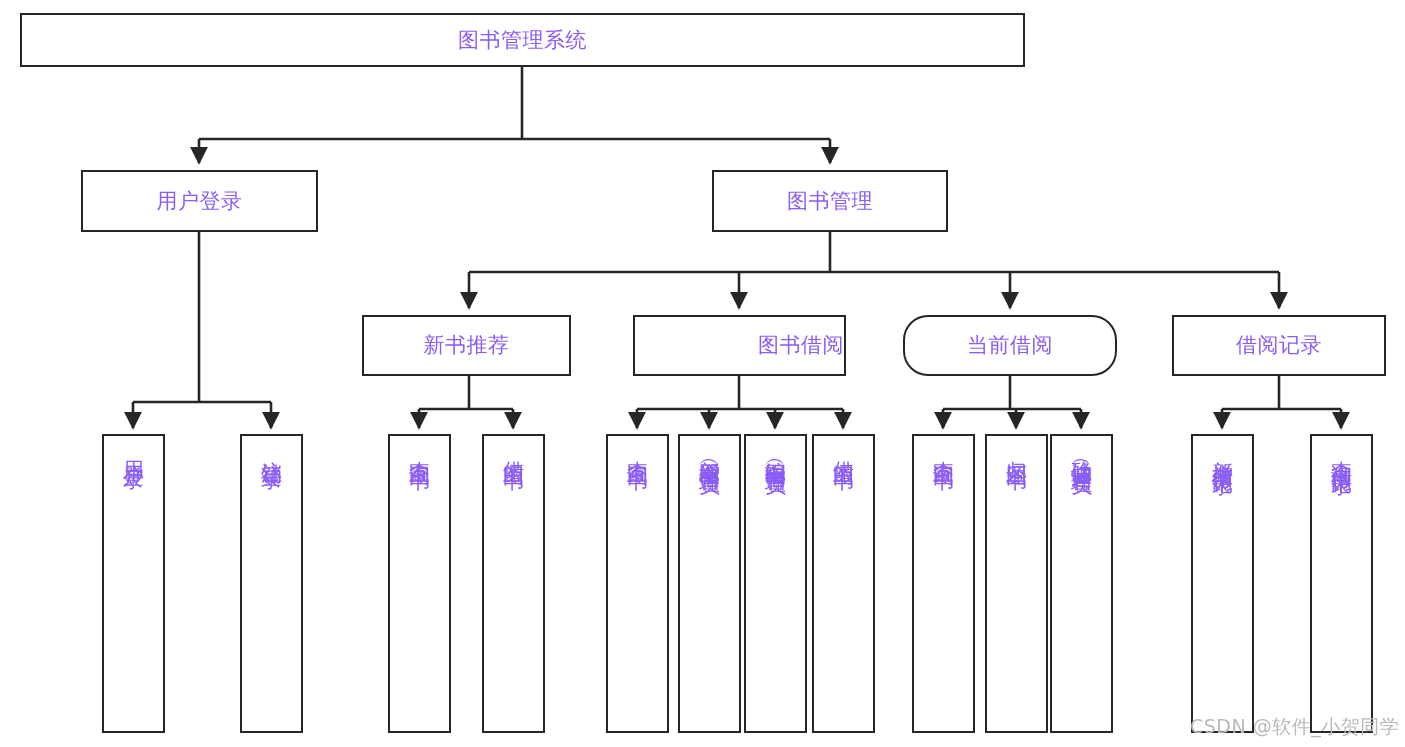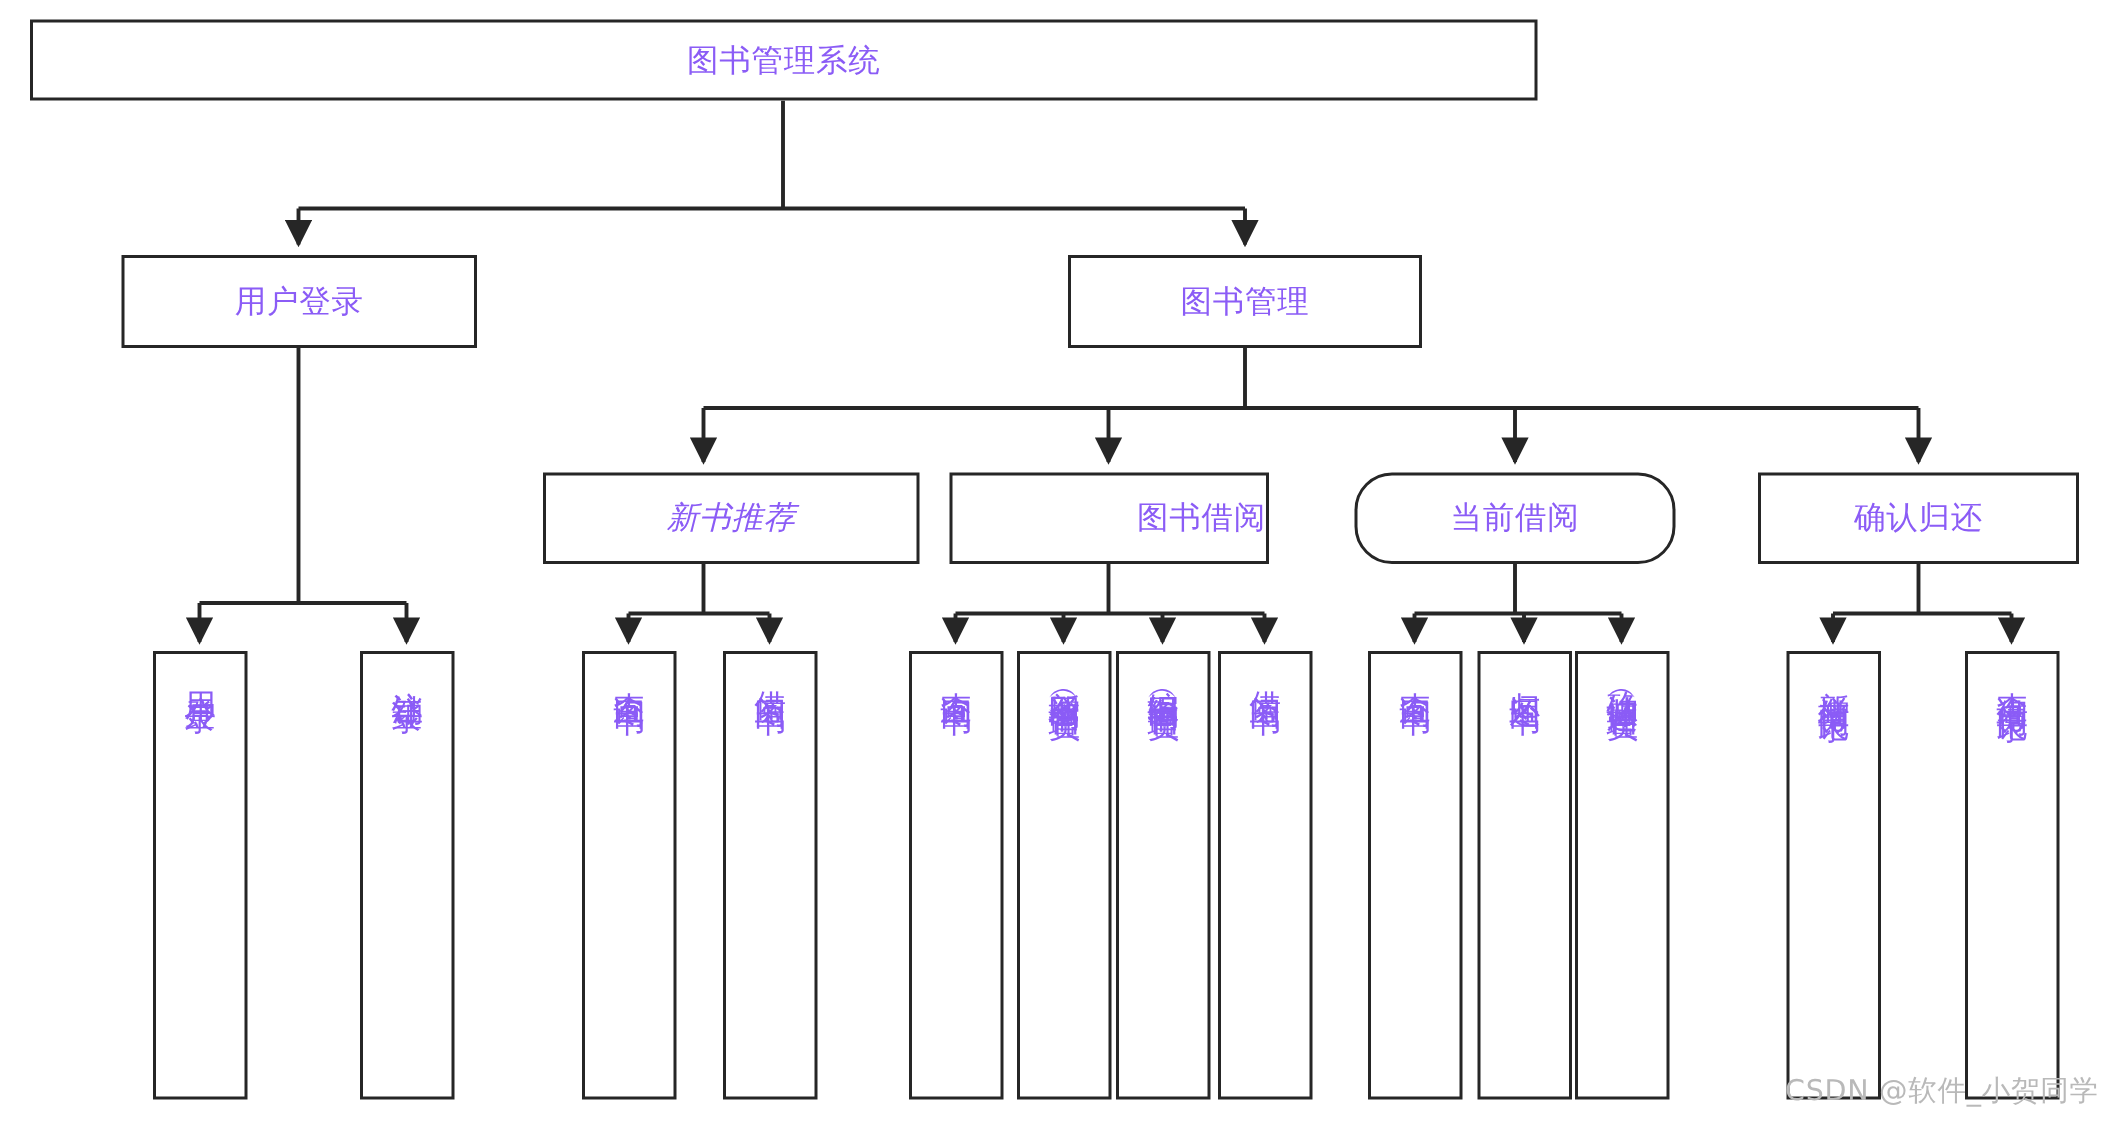--- a/index.html
+++ b/index.html
@@ -125,31 +125,31 @@
     <span class="node-label">图书管理系统</span>
   </div>
 
   <div class="node" style="left: 81px; top: 170px; width: 237px; height: 62px;">
     <span class="node-label">用户登录</span>
   </div>
   <div class="node" style="left: 712px; top: 170px; width: 236px; height: 62px;">
     <span class="node-label">图书管理</span>
   </div>
 
-  <div class="node" style="left: 362px; top: 315px; width: 251px; height: 61px; font-style: italic;">
+  <div class="node" style="left: 362px; top: 315px; width: 209px; height: 61px;">
     <span class="node-label">新书推荐</span>
   </div>
   <div class="node" style="left: 633px; top: 315px; width: 213px; height: 61px; justify-content: flex-end;">
     <span class="node-label">图书借阅</span>
   </div>
   <div class="node" style="left: 903px; top: 315px; width: 214px; height: 61px; border-radius: 25px;">
     <span class="node-label">当前借阅</span>
   </div>
   <div class="node" style="left: 1172px; top: 315px; width: 214px; height: 61px;">
-    <span class="node-label">确认归还</span>
+    <span class="node-label">借阅记录</span>
   </div>
 
   <div class="node vertical" style="left: 102px; top: 434px; width: 63px; height: 299px;">
     <span class="node-label">用户登录</span>
   </div>
   <div class="node vertical" style="left: 240px; top: 434px; width: 63px; height: 299px;">
     <span class="node-label">注销登录</span>
   </div>
   <div class="node vertical" style="left: 388px; top: 434px; width: 63px; height: 299px;">
     <span class="node-label">查询图书</span>

